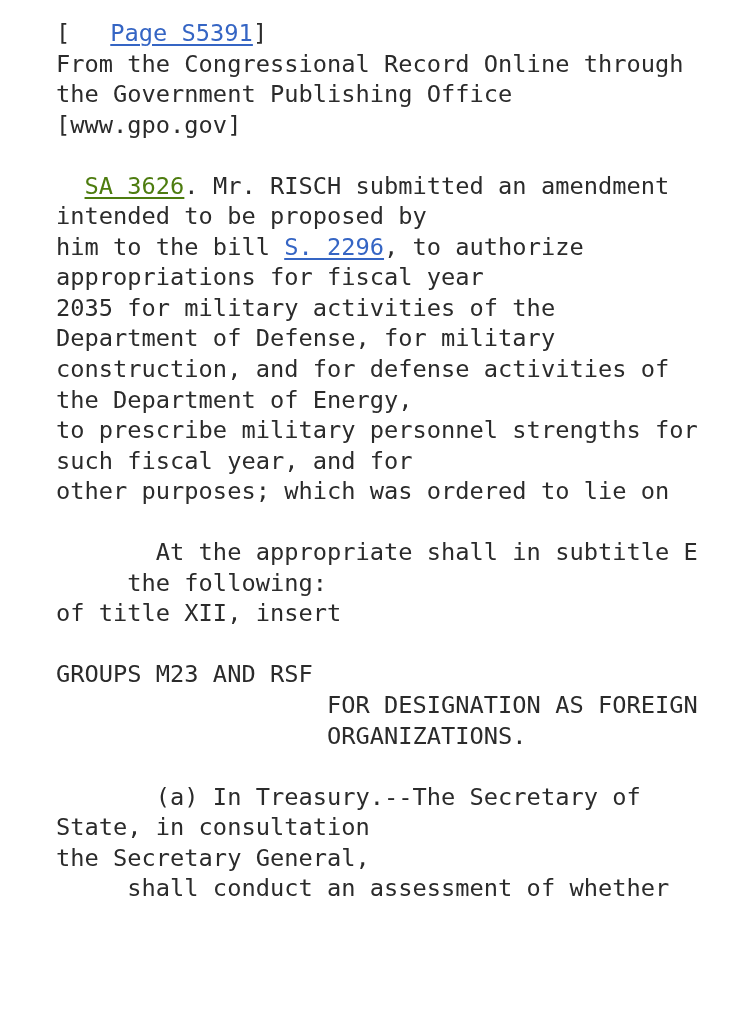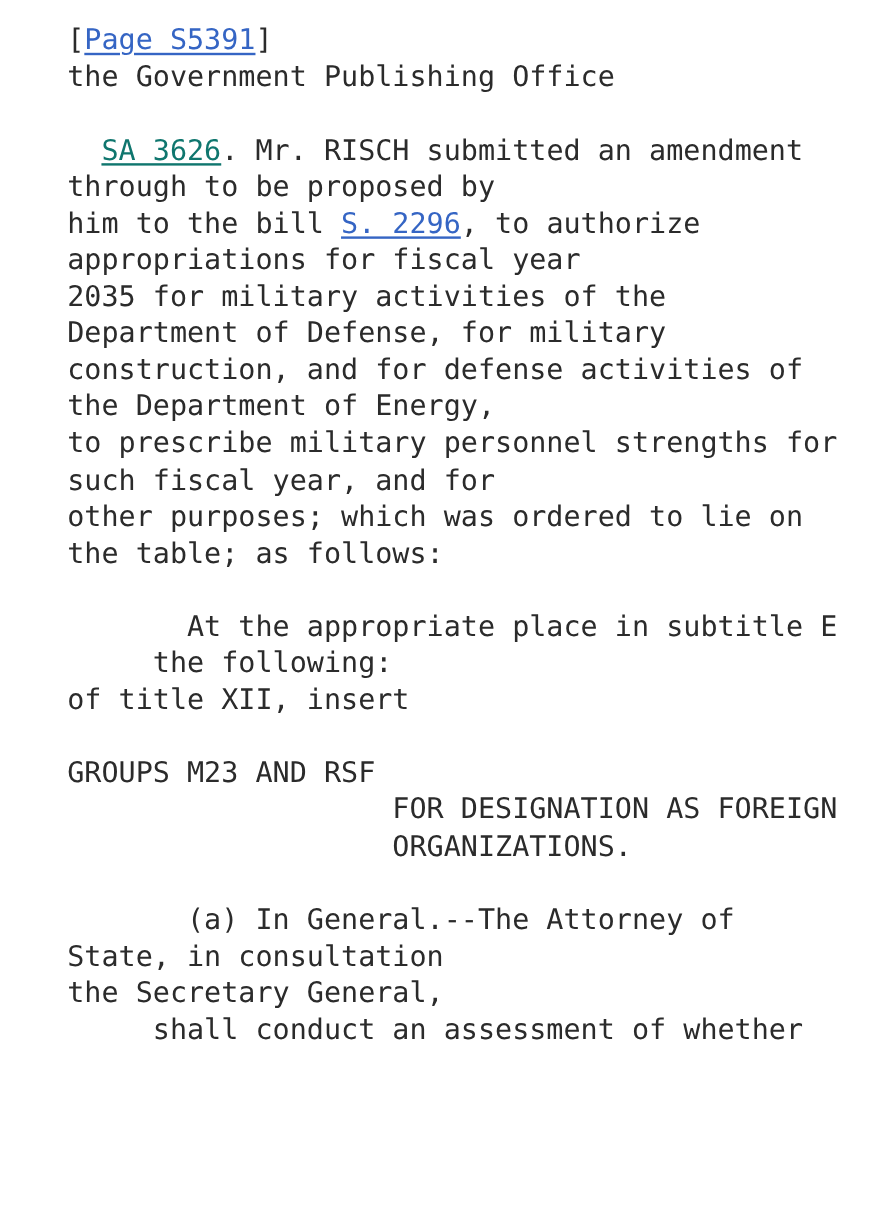--- a/index.html
+++ b/index.html
@@ -36,42 +36,43 @@
     text-underline-offset: 3px;
     cursor: pointer;
     white-space: pre;
   }
 </style>
 </head>
 <body>
 
 <div class="viewport">
   <div class="doc" id="doc" style="color: rgb(43, 43, 43);">
-      <div class="line"><span class="seg">[</span><a class="doclink" href="#" style="color: rgb(53, 101, 196);">Page S5391</a><span class="seg">]</span></div>
+      <div class="line"><span class="seg">[</span><a class="doclink" href="#" style="color: rgb(53, 101, 196); margin-left: 40px;">Page S5391</a><span class="seg">]</span></div>
+      <div class="line"><span class="seg">From the Congressional Record Online through</span></div>
       <div class="line"><span class="seg">the Government Publishing Office</span></div>
+      <div class="line"><span class="seg">[www.gpo.gov]</span></div>
       <div class="line">&nbsp;</div>
-      <div class="line"><span class="seg">  </span><a class="doclink" href="#" style="color: #0f766e;">SA 3626</a><span class="seg">. Mr. RISCH submitted an amendment</span></div>
-      <div class="line"><span class="seg">through to be proposed by</span></div>
+      <div class="line"><span class="seg">  </span><a class="doclink" href="#" style="color: #4d7c0f;">SA 3626</a><span class="seg">. Mr. RISCH submitted an amendment</span></div>
+      <div class="line"><span class="seg">intended to be proposed by</span></div>
       <div class="line"><span class="seg">him to the bill </span><a class="doclink" href="#" style="color: rgb(53, 101, 196); text-decoration: underline;">S. 2296</a><span class="seg">, to authorize</span></div>
       <div class="line"><span class="seg">appropriations for fiscal year</span></div>
       <div class="line"><span class="seg">2035 for military activities of the</span></div>
       <div class="line"><span class="seg">Department of Defense, for military</span></div>
       <div class="line"><span class="seg">construction, and for defense activities of</span></div>
       <div class="line"><span class="seg">the Department of Energy,</span></div>
       <div class="line"><span class="seg">to prescribe military personnel strengths for</span></div>
       <div class="line"><span class="seg">such fiscal year, and for</span></div>
       <div class="line"><span class="seg">other purposes; which was ordered to lie on</span></div>
-      <div class="line"><span class="seg">the table; as follows:</span></div>
       <div class="line">&nbsp;</div>
-      <div class="line"><span class="seg">       At the appropriate place in subtitle E</span></div>
+      <div class="line"><span class="seg">       At the appropriate shall in subtitle E</span></div>
       <div class="line"><span class="seg">     the following:</span></div>
       <div class="line"><span class="seg">of title XII, insert</span></div>
       <div class="line">&nbsp;</div>
       <div class="line"><span class="seg">GROUPS M23 AND RSF</span></div>
       <div class="line"><span class="seg">                   FOR DESIGNATION AS FOREIGN</span></div>
       <div class="line"><span class="seg">                   ORGANIZATIONS.</span></div>
       <div class="line">&nbsp;</div>
-      <div class="line"><span class="seg">       (a) In General.--The Attorney of</span></div>
+      <div class="line"><span class="seg">       (a) In Treasury.--The Secretary of</span></div>
       <div class="line"><span class="seg">State, in consultation</span></div>
       <div class="line"><span class="seg">the Secretary General,</span></div>
       <div class="line"><span class="seg">     shall conduct an assessment of whether</span></div>
     </div>
 </div>
 
 </body></html>

